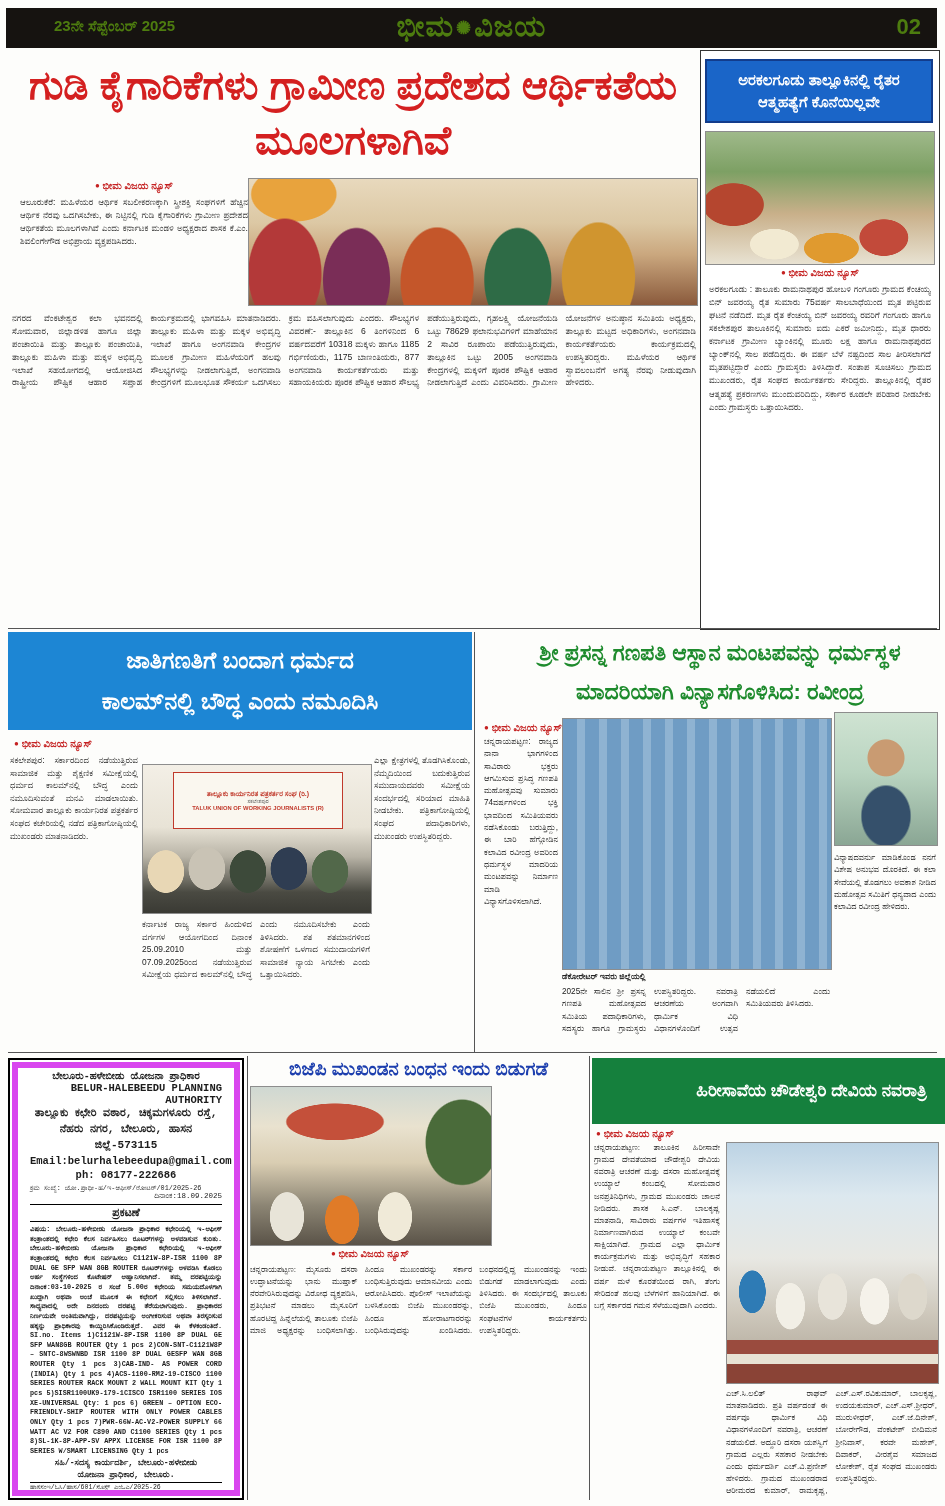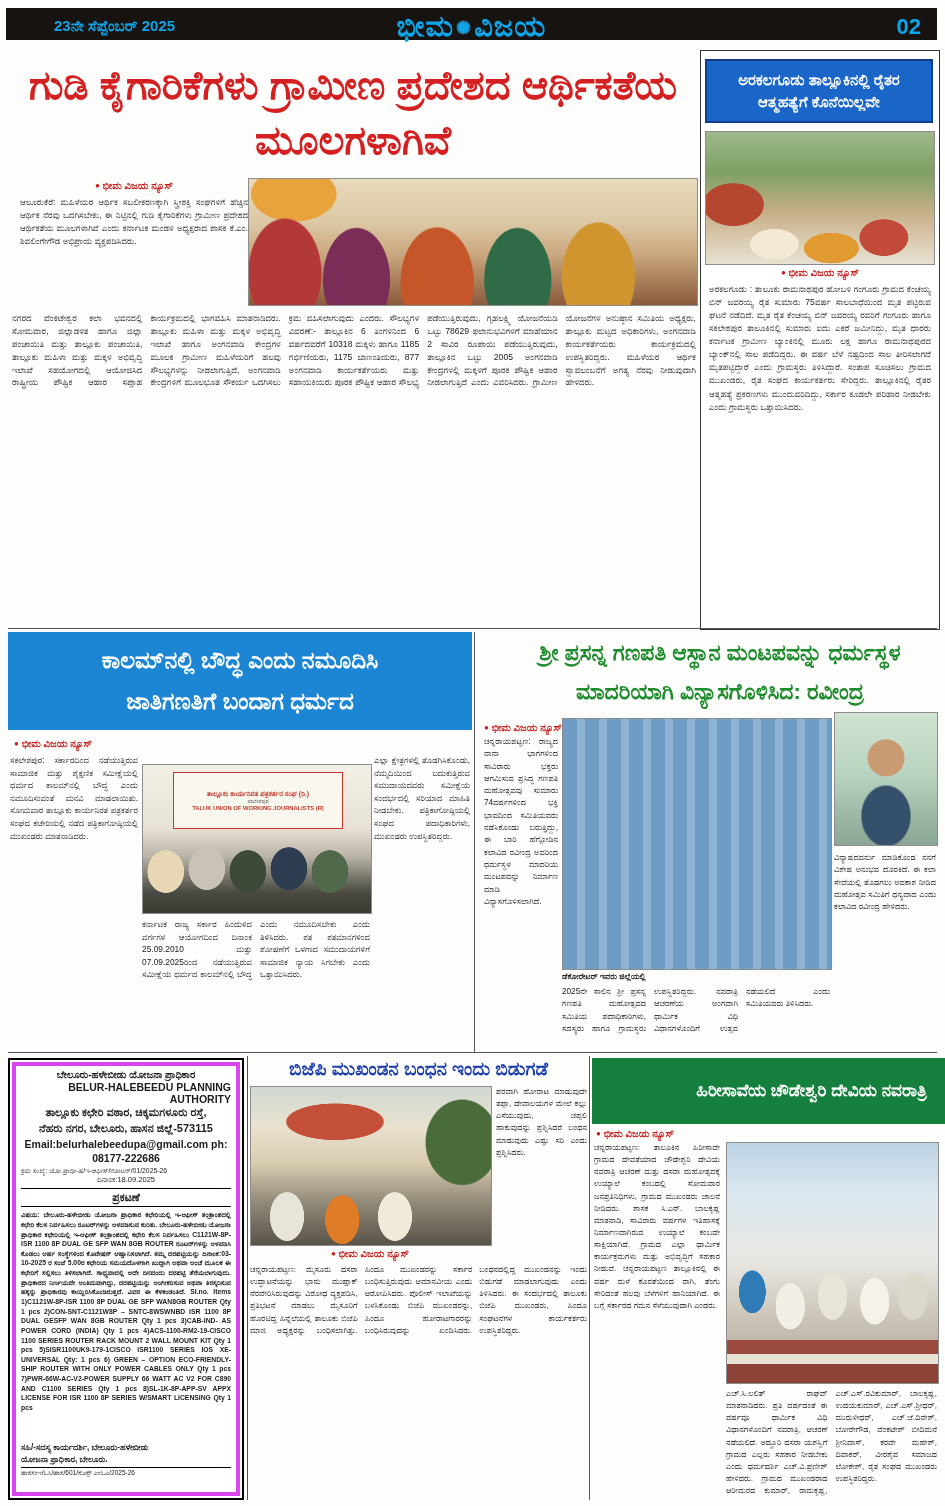--- a/index.html
+++ b/index.html
@@ -5,21 +5,21 @@
   html,body{margin:0;padding:0;background:#e9e9e9;}
   .page{position:relative;width:945px;height:1506px;background:#fdfdfb;margin:0 auto;
         font-family:"Liberation Sans",sans-serif;color:#1c1c1c;overflow:hidden;}
   .abs{position:absolute;}
   .jt{text-align:justify;overflow:hidden;}
   .cols{column-gap:8px;overflow:hidden;text-align:justify;}
   .hline{position:absolute;height:1px;background:#555;}
   .vline{position:absolute;width:1px;background:#555;}
 
   
-  .masthead{position:absolute;left:6px;top:8px;width:931px;height:32px;background:#161310;color:#0ea5e9;}
+  .masthead{position:absolute;left:6px;top:8px;width:931px;height:40px;background:#161310;color:#4d7c0f;}
   .m-date{position:absolute;left:48px;top:9px;font-size:15px;font-weight:bold;}
   .m-title{position:absolute;left:50%;top:2px;transform:translateX(-50%);font-size:29px;font-weight:bold;white-space:nowrap;letter-spacing:1px;}
   .m-orn{font-size:18px;vertical-align:middle;padding:0 2px;}
   .m-page{position:absolute;right:16px;top:6px;font-size:22px;font-weight:bold;}
 
   .byline{font-size:10px;font-weight:bold;color:#c52222;white-space:nowrap;}
   .byline .dot{font-size:8px;vertical-align:1px;}
 
   
   .lead-headline{left:0;top:8px;width:690px;text-align:center;color:#d42020;font-weight:bold;
@@ -92,30 +92,30 @@
     font-size:23px;line-height:1.8;display:flex;flex-direction:column;align-items:center;justify-content:center;text-align:center;}
   .caste-col{font-size:8.4px;line-height:1.5;}
 
   
   .gan-head{left:12px;top:2px;width:460px;text-align:center;color:#1e8b2d;font-weight:bold;font-size:22px;line-height:1.75;}
   .gan-col{font-size:8.2px;line-height:1.5;}
   .gan-caption{font-size:8px;font-weight:bold;color:#222;white-space:nowrap;overflow:hidden;}
 
   
   .notice{left:8px;top:1058px;width:236px;height:442px;border:2px solid #000;box-sizing:border-box;background:#fff;}
-  .notice-inner{position:absolute;left:2px;top:2px;right:2px;bottom:2px;border:4px solid #d946ef;padding:3px 5px;box-sizing:border-box;overflow:hidden;}
+  .notice-inner{position:absolute;left:2px;top:2px;right:2px;bottom:2px;border:6px solid #d946ef;padding:3px 12px;box-sizing:border-box;overflow:hidden;font-family:Liberation Mono, monospace;}
   .n-ktitle{font-size:10px;font-weight:bold;text-align:center;}
   .n-etitle{font-size:10.5px;font-weight:bold;text-align:right;}
   .n-addr{font-size:11px;font-weight:bold;text-align:center;line-height:1.45;}
   .n-email{font-size:10.5px;font-weight:bold;text-align:center;line-height:1.35;}
   .n-ref{font-size:6.8px;margin-top:2px;}
-  .n-date{font-size:7.5px;text-align:center;}
+  .n-date{font-size:7.5px;text-align:right;}
   .n-heading{font-size:11px;font-weight:bold;text-align:center;border-top:1px solid #000;border-bottom:1px solid #000;padding:2px 0;margin:3px 0;}
   .n-body{font-size:6.8px;font-weight:600;line-height:1.42;text-align:justify;height:230px;overflow:hidden;}
-  .n-sign{font-size:8.2px;font-weight:bold;text-align:left;line-height:1.4;margin-top:2px;}
+  .n-sign{font-size:8.2px;font-weight:bold;text-align:center;line-height:1.4;margin-top:2px;}
   .n-footer{font-size:6.5px;margin-top:2px;border-top:1px solid #000;padding-top:1px;}
 
   
   .bjp-headline{left:0;top:0;width:337px;text-align:center;color:#1d3fae;font-weight:bold;font-size:18.5px;}
   .bjp-col{font-size:8.1px;line-height:1.5;}
 
   
   .cha-head{left:0;top:0;width:345px;height:66px;background:#15803d;color:#fff;font-weight:bold;font-size:17px;line-height:1.85;
     display:flex;flex-direction:column;align-items:center;justify-content:center;text-align:center;padding-left:47px;}
   .cha-col{font-size:8.1px;line-height:1.5;}
@@ -154,22 +154,22 @@
       <span class="dot">●</span>
       <span>ಭೀಮ ವಿಜಯ ನ್ಯೂಸ್</span>
     </div>
     <div class="abs jt farmer-body">ಅರಕಲಗೂಡು : ತಾಲೂಕು ರಾಮನಾಥಪುರ ಹೋಬಳಿ ಗಂಗೂರು ಗ್ರಾಮದ ಕೆಂಚಯ್ಯ ಬಿನ್ ಜವರಯ್ಯ ರೈತ ಸುಮಾರು 75ವರ್ಷ ಸಾಲಬಾಧೆಯಿಂದ ಮೃತ ಪಟ್ಟಿರುವ ಘಟನೆ ನಡೆದಿದೆ. ಮೃತ ರೈತ ಕೆಂಚಯ್ಯ ಬಿನ್ ಜವರಯ್ಯ ರವರಿಗೆ ಗಂಗೂರು ಹಾಗೂ ಸಕಲೇಶಪುರ ತಾಲೂಕಿನಲ್ಲಿ ಸುಮಾರು ಐದು ಎಕರೆ ಜಮೀನಿದ್ದು, ಮೃತ ಧಾರರು ಕರ್ನಾಟಕ ಗ್ರಾಮೀಣ ಬ್ಯಾಂಕಿನಲ್ಲಿ ಮೂರು ಲಕ್ಷ ಹಾಗೂ ರಾಮನಾಥಪುರದ ಬ್ಯಾಂಕ್‌ನಲ್ಲಿ ಸಾಲ ಪಡೆದಿದ್ದರು. ಈ ವರ್ಷ ಬೆಳೆ ನಷ್ಟದಿಂದ ಸಾಲ ತೀರಿಸಲಾಗದೆ ಮೃತಪಟ್ಟಿದ್ದಾರೆ ಎಂದು ಗ್ರಾಮಸ್ಥರು ತಿಳಿಸಿದ್ದಾರೆ. ಸಂತಾಪ ಸೂಚಿಸಲು ಗ್ರಾಮದ ಮುಖಂಡರು, ರೈತ ಸಂಘದ ಕಾರ್ಯಕರ್ತರು ಸೇರಿದ್ದರು. ತಾಲ್ಲೂಕಿನಲ್ಲಿ ರೈತರ ಆತ್ಮಹತ್ಯೆ ಪ್ರಕರಣಗಳು ಮುಂದುವರಿದಿದ್ದು, ಸರ್ಕಾರ ಕೂಡಲೇ ಪರಿಹಾರ ನೀಡಬೇಕು ಎಂದು ಗ್ರಾಮಸ್ಥರು ಒತ್ತಾಯಿಸಿದರು.</div>
   </div>
 
   <div class="hline" style="left:8px;top:628px;width:929px;"></div>
 
   <div class="abs" style="left:8px;top:632px;width:464px;height:420px;">
     <div class="abs caste-head">
+      <span>ಜಾತಿಗಣತಿಗೆ ಬಂದಾಗ ಧರ್ಮದ</span>
       <span>ಕಾಲಮ್‌ನಲ್ಲಿ ಬೌದ್ಧ ಎಂದು ನಮೂದಿಸಿ</span>
-      <span>ಜಾತಿಗಣತಿಗೆ ಬಂದಾಗ ಧರ್ಮದ</span>
     </div>
     <div class="abs byline" style="left:6px;top:106px;">
       <span class="dot">●</span>
       <span>ಭೀಮ ವಿಜಯ ನ್ಯೂಸ್</span>
     </div>
     <div class="abs jt caste-col" style="left:2px;top:122px;width:128px;height:296px;">ಸಕಲೇಶಪುರ: ಸರ್ಕಾರದಿಂದ ನಡೆಯುತ್ತಿರುವ ಸಾಮಾಜಿಕ ಮತ್ತು ಶೈಕ್ಷಣಿಕ ಸಮೀಕ್ಷೆಯಲ್ಲಿ ಧರ್ಮದ ಕಾಲಮ್‌ನಲ್ಲಿ ಬೌದ್ಧ ಎಂದು ನಮೂದಿಸುವಂತೆ ಮನವಿ ಮಾಡಲಾಯಿತು. ಸೋಮವಾರ ತಾಲ್ಲೂಕು ಕಾರ್ಯನಿರತ ಪತ್ರಕರ್ತರ ಸಂಘದ ಕಚೇರಿಯಲ್ಲಿ ನಡೆದ ಪತ್ರಿಕಾಗೋಷ್ಠಿಯಲ್ಲಿ ಮುಖಂಡರು ಮಾತನಾಡಿದರು.</div>
     <div class="abs photo ph-press" style="left:134px;top:132px;width:228px;height:148px;">
       <div class="press-banner">
         <div class="pb1">ತಾಲ್ಲೂಕು ಕಾರ್ಯನಿರತ ಪತ್ರಕರ್ತರ ಸಂಘ (ರಿ.)</div>
         <div class="pb2">ಸಕಲೇಶಪುರ</div>
@@ -218,21 +218,20 @@
       </div>
       <div class="n-footer">ಹಾಸಸಂಇ/ಓಸಿ/ಹಾಸ/601/ಸೊಸ್ಟ್ ಎಂಓಎ/2025-26</div>
     </div>
   </div>
 
   <div class="vline" style="left:247px;top:1056px;height:444px;"></div>
 
   <div class="abs" style="left:250px;top:1058px;width:337px;height:442px;">
     <div class="abs bjp-headline">ಬಿಜೆಪಿ ಮುಖಂಡನ ಬಂಧನ ಇಂದು ಬಿಡುಗಡೆ</div>
     <div class="abs photo ph-bjp" style="left:0;top:28px;width:240px;height:158px;"></div>
-    <div class="abs jt bjp-col" style="left:246px;top:28px;width:91px;height:158px;">ಪರವಾಗಿ ಹೋರಾಟ ಮಾಡುವುದೇ ತಪ್ಪಾ, ದೇವಾಲಯಗಳ ಮೇಲೆ ಕಲ್ಲು ಎಸೆಯುವುದು, ಚಪ್ಪಲಿ ಹಾಕುವುದನ್ನು ಪ್ರಶ್ನಿಸಿದರೆ ಬಂಧನ ಮಾಡುವುದು ಎಷ್ಟು ಸರಿ ಎಂದು ಪ್ರಶ್ನಿಸಿದರು.</div>
     <div class="abs byline" style="left:0;top:190px;width:240px;text-align:center;">
       <span class="dot">●</span>
       <span>ಭೀಮ ವಿಜಯ ನ್ಯೂಸ್</span>
     </div>
     <div class="abs cols bjp-col" style="left:0;top:206px;width:337px;height:236px;column-count:3;column-gap:7px;">ಚನ್ನರಾಯಪಟ್ಟಣ: ಮೈಸೂರು ದಸರಾ ಉದ್ಘಾಟನೆಯನ್ನು ಭಾನು ಮುಷ್ತಾಕ್ ನೆರವೇರಿಸಿರುವುದನ್ನು ವಿರೋಧ ವ್ಯಕ್ತಪಡಿಸಿ, ಪ್ರತಿಭಟನೆ ಮಾಡಲು ಮೈಸೂರಿಗೆ ಹೊರಟಿದ್ದ ಹಿನ್ನೆಲೆಯಲ್ಲಿ ತಾಲೂಕು ಬಿಜೆಪಿ ಮಾಜಿ ಅಧ್ಯಕ್ಷರನ್ನು ಬಂಧಿಸಲಾಗಿತ್ತು. ಹಿಂದೂ ಮುಖಂಡರನ್ನು ಸರ್ಕಾರ ಬಂಧಿಸುತ್ತಿರುವುದು ಆಮಾನವೀಯ ಎಂದು ಆರೋಪಿಸಿದರು. ಪೊಲೀಸ್ ಇಲಾಖೆಯನ್ನು ಬಳಸಿಕೊಂಡು ಬಿಜೆಪಿ ಮುಖಂಡರನ್ನು, ಹಿಂದೂ ಹೋರಾಟಗಾರರನ್ನು ಬಂಧಿಸಿರುವುದನ್ನು ಖಂಡಿಸಿದರು. ಬಂಧನದಲ್ಲಿದ್ದ ಮುಖಂಡನನ್ನು ಇಂದು ಬಿಡುಗಡೆ ಮಾಡಲಾಗುವುದು ಎಂದು ತಿಳಿಸಿದರು. ಈ ಸಂದರ್ಭದಲ್ಲಿ ತಾಲೂಕು ಬಿಜೆಪಿ ಮುಖಂಡರು, ಹಿಂದೂ ಸಂಘಟನೆಗಳ ಕಾರ್ಯಕರ್ತರು ಉಪಸ್ಥಿತರಿದ್ದರು.</div>
   </div>
 
   <div class="vline" style="left:589px;top:1056px;height:444px;"></div>
 
   <div class="abs" style="left:592px;top:1058px;width:345px;height:442px;">

